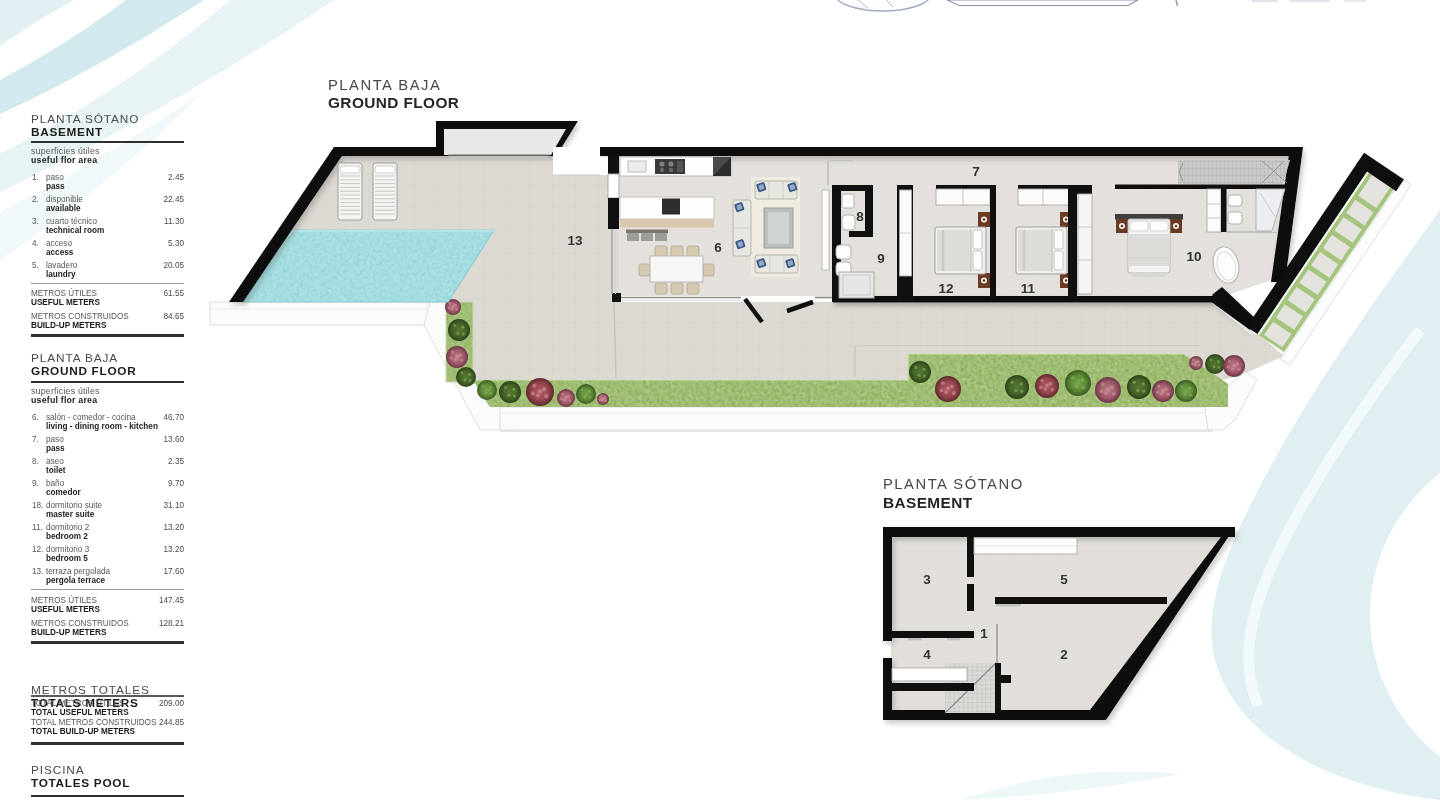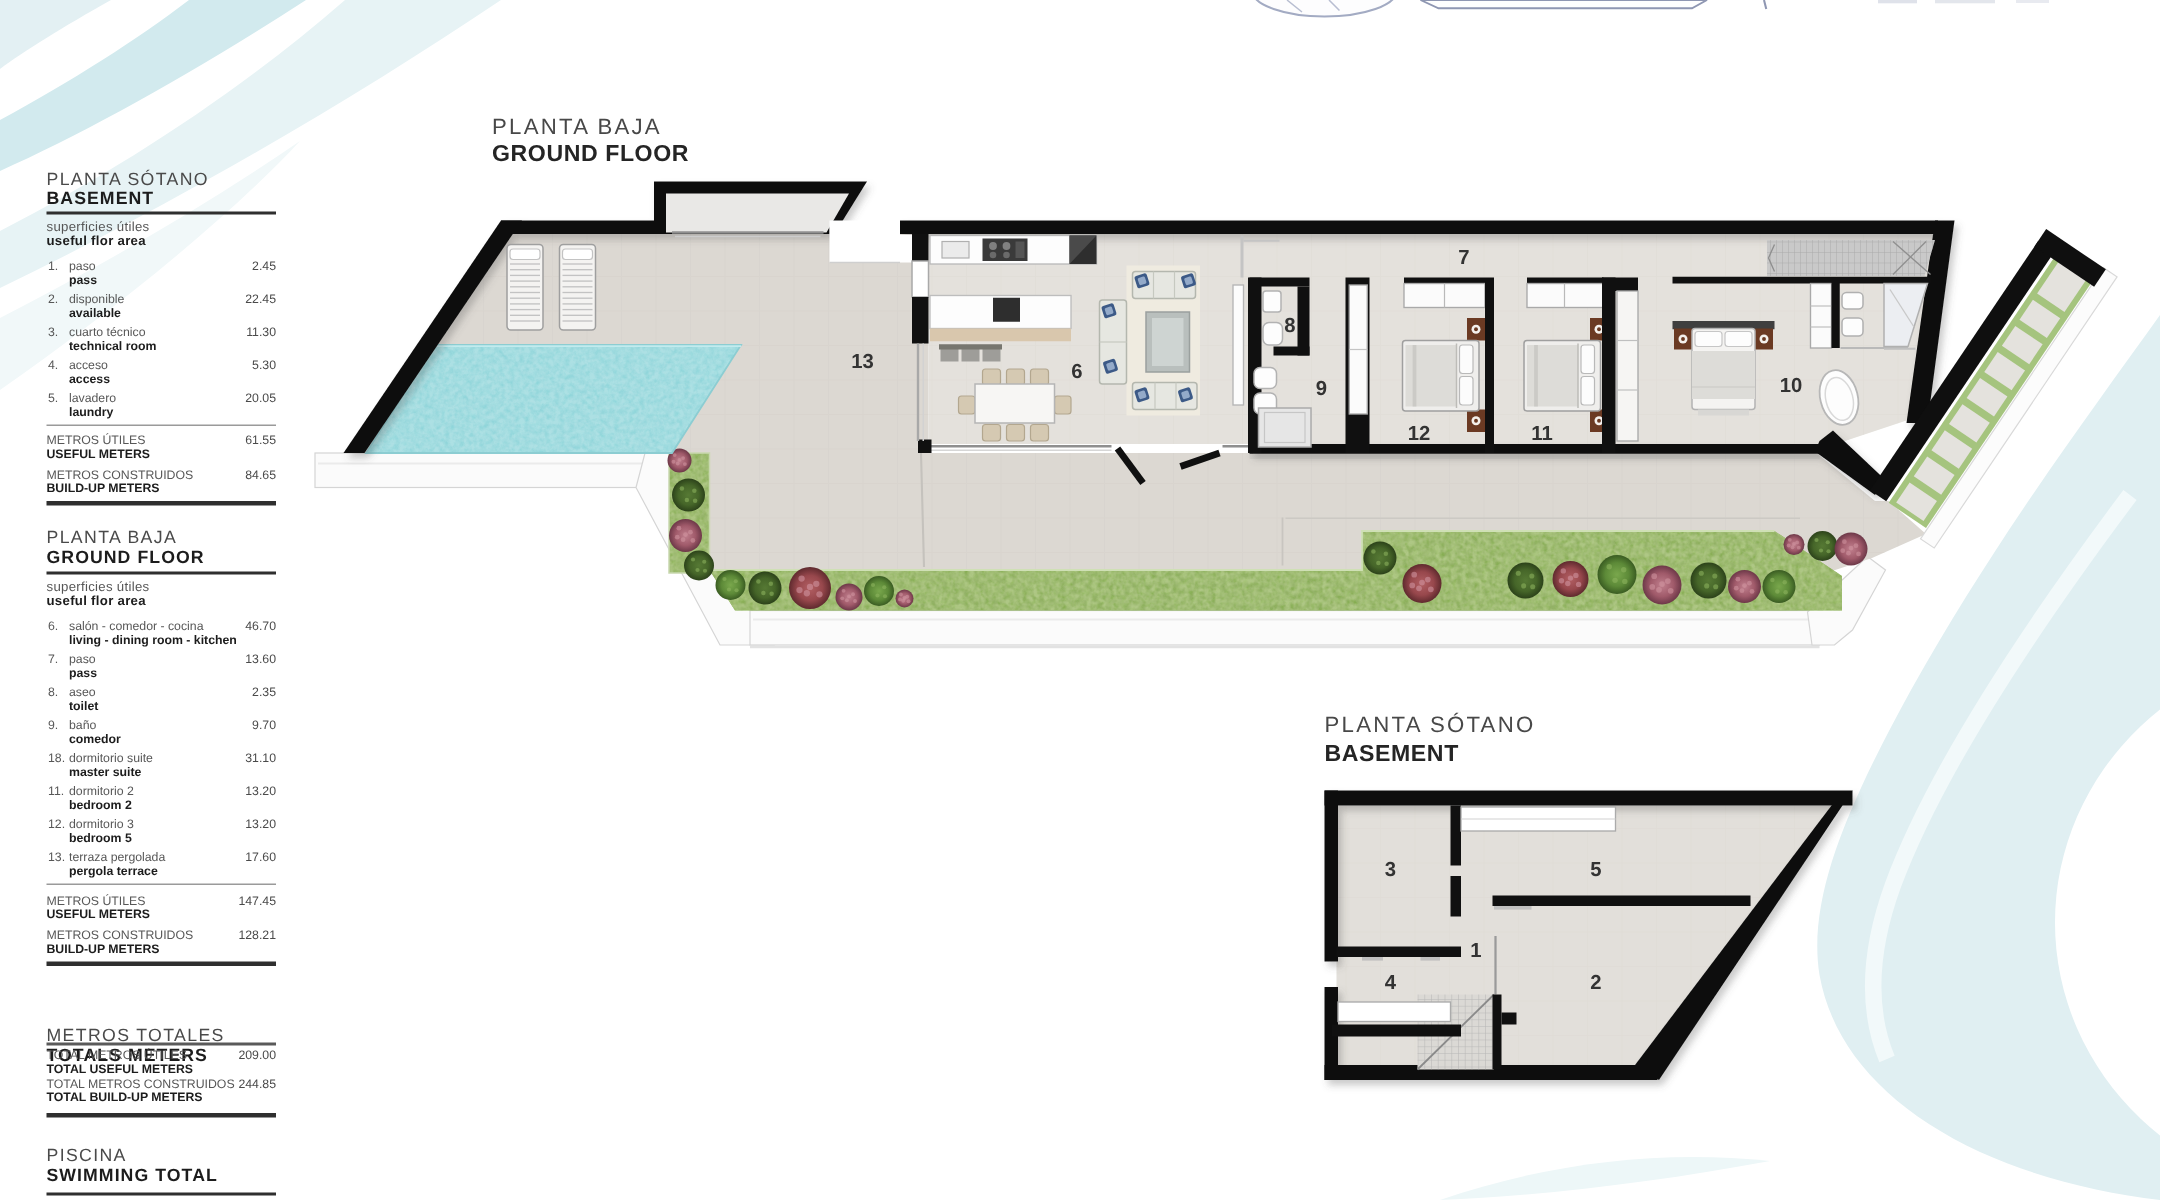--- a/index.html
+++ b/index.html
@@ -838,21 +838,21 @@
 <div class="rl" style="top:695px;height:1.5px;background:#5a5a5a"></div>
 <div class="item" style="top:699px">
         <span class="m">TOTAL METROS ÚTILES<br><b>TOTAL USEFUL METERS</b></span>
         <span class="v">209.00</span>
       </div>
 <div class="item" style="top:717.5px">
         <span class="m">TOTAL METROS CONSTRUIDOS<br><b>TOTAL BUILD-UP METERS</b></span>
         <span class="v">244.85</span>
       </div>
 <div class="rl" style="top:742px;height:2.5px;background:#2f2f2f"></div>
-<div class="hd" style="top:764px">PISCINA<br><b>SWIMMING TOTAL</b></div>
+<div class="hd" style="top:764px">PISCINA<br><b>TOTALES POOL</b></div>
 <div class="rl" style="top:795px;height:2px;background:#2f2f2f"></div>
 </div>
 
 <div class="t1" style="left:328px;top:77px;">PLANTA BAJA</div>
 
 <div class="t2" style="left:328px;top:93.5px;">GROUND FLOOR</div>
 
 <div class="t1" style="left:883px;top:476px;">PLANTA SÓTANO</div>
 
 <div class="t2" style="left:883px;top:494px;">BASEMENT</div>

